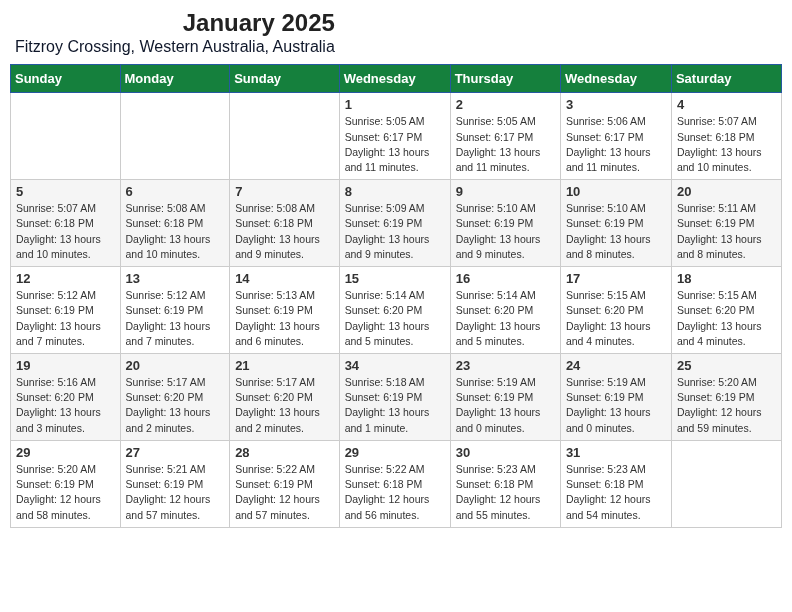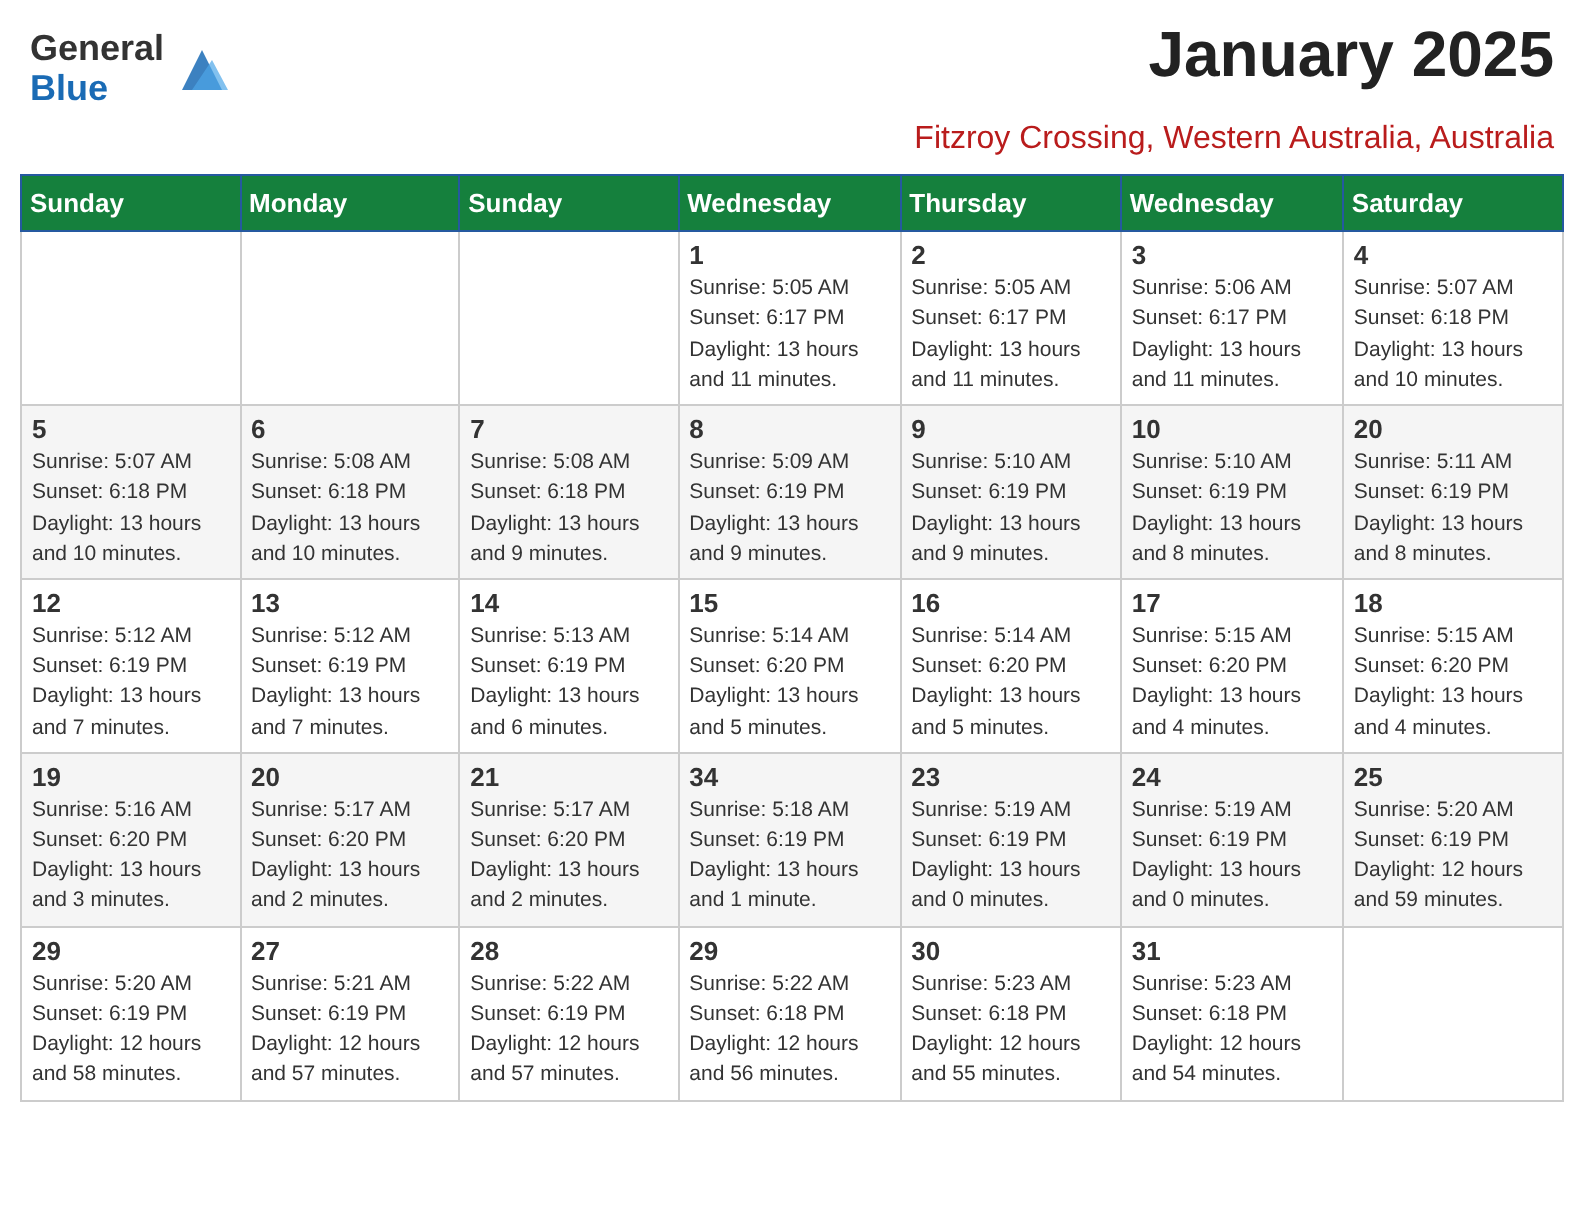--- a/index.html
+++ b/index.html
@@ -39,29 +39,29 @@
     }
     .logo-icon {
       width: 30px;
       height: 30px;
       margin-left: 4px;
     }
     .title-block {
       text-align: right;
     }
     .month-title {
-      font-size: 32px;
+      font-size: 24px;
       font-weight: bold;
       color: #222;
       line-height: 1.1;
     }
     .location-title {
       font-size: 16px;
-      color: #b91c1c;
-      margin-top: 16px;
+      color: #0f172a;
+      margin-top: 2px;
     }
     .calendar {
       width: 100%;
       border-collapse: collapse;
       border: 1px solid #ccc;
     }
     .calendar th {
       background: #15803d;
       color: #fff;
       font-size: 13px;
@@ -93,30 +93,20 @@
       line-height: 1.45;
     }
     .empty-cell {
       background: #f9f9f9;
     }
   </style>
 </head>
 <body>
 
 <div class="header">
-  <div class="logo">
-    <div class="logo-text">
-      <span class="logo-general">General</span>
-      <span class="logo-blue">Blue</span>
-    </div>
-    <svg class="logo-icon" viewBox="0 0 30 30" xmlns="http://www.w3.org/2000/svg">
-      <polygon points="5,25 15,5 25,25" fill="#1a6bb5" opacity="0.85"></polygon>
-      <polygon points="10,25 20,10 28,25" fill="#4da6e8" opacity="0.7"></polygon>
-    </svg>
-  </div>
   <div class="title-block">
     <div class="month-title">January 2025</div>
     <div class="location-title">Fitzroy Crossing, Western Australia, Australia</div>
   </div>
 </div>
 
 <table class="calendar">
   <thead>
     <tr>
     <th>Sunday</th>

